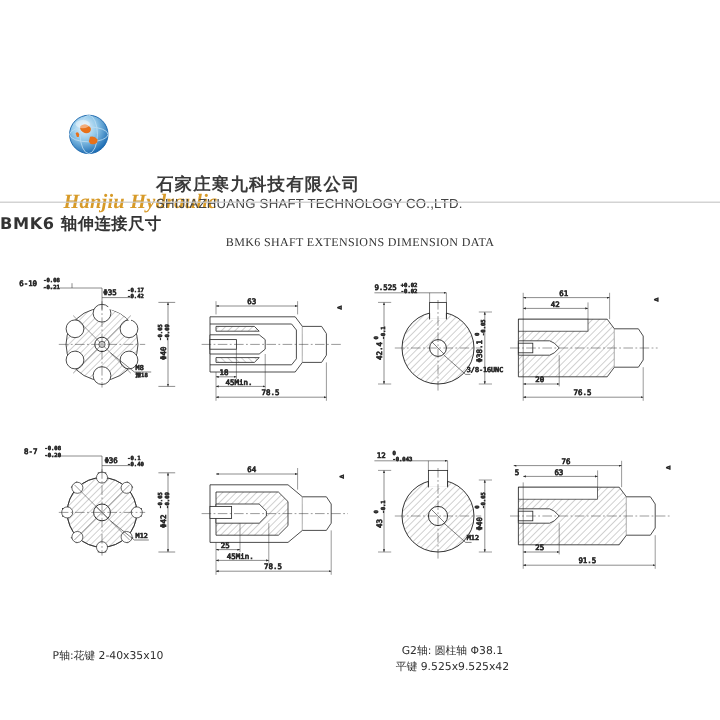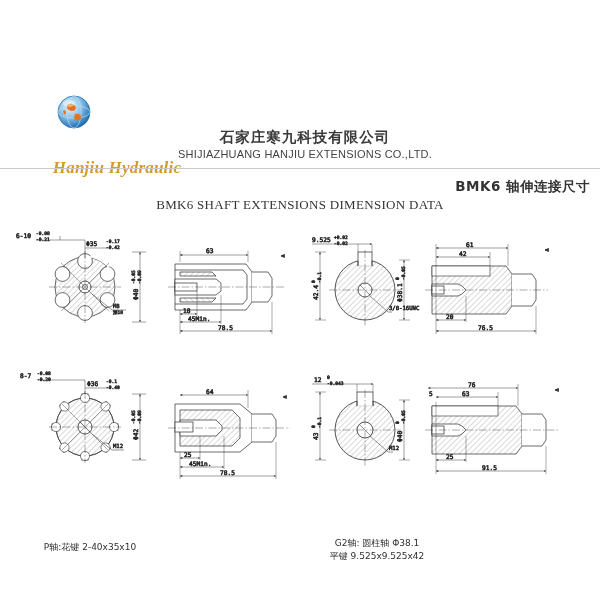--- a/index.html
+++ b/index.html
@@ -18,41 +18,41 @@
   .globe{position:absolute;left:32px;top:0px;width:40px;height:40px;}
   .brand{
     position:absolute;left:0px;top:42px;width:190px;
     text-align:center;
     font-family:Liberation Serif, serif;
     font-weight:bold;font-style:italic;
     font-size:17px;letter-spacing:.2px;
     color:#d79a28;
     margin-top:24px;
   }
-  .company{position:absolute;left:130px;top:128px;width:350px;text-align:center;}
+  .company{position:absolute;left:130px;top:144px;width:350px;}
   .company .cn{
     font-family:"DejaVu Sans", sans-serif;
     font-size:14.5px;font-weight:bold;color:#3a3a3a;letter-spacing:1px;
   }
   .company .en{
     font-family:"Liberation Sans", sans-serif;
     font-size:11px;color:#444;letter-spacing:.2px;margin-top:1px;
   }
   .hr{position:absolute;left:0;top:168px;width:600px;height:1px;background:#c9c9c9;}
 
   
   .title-cn{
-    position:absolute;left:0;top:178px;width:590px;text-align:right;
+    position:absolute;left:0;top:178px;width:590px;text-align:left;
     font-family:"DejaVu Sans", sans-serif;
     font-size:13.5px;font-weight:bold;color:#333;letter-spacing:.5px;
   }
   .title-en{
     position:absolute;left:0;top:197px;width:600px;text-align:center;
     font-family:"Liberation Serif", serif;
-    font-size:13px;color:#333;letter-spacing:.3px;
+    font-size:10px;color:#333;letter-spacing:.3px;
   }
 
   
   #sheet{position:absolute;left:0px;top:222px;width:600px;height:290px;}
   #sheet svg{display:block;}
 
   .dimtxt{font-family:"DejaVu Sans Mono", monospace;font-size:6.2px;fill:#2b2b2b;}
   .dimtxt-s{font-family:"DejaVu Sans Mono", monospace;font-size:4.6px;fill:#2b2b2b;}
   .lbl{font-family:"DejaVu Sans Mono", monospace;font-size:5.6px;fill:#2b2b2b;}
 
@@ -84,21 +84,21 @@
         <path d="M21 22 q4-1 6 2 q1 3-2 4 q-4 1-5-2z" fill="#e8711a"></path>
         <path d="M9 19 q2-2 3 1 q0 3-2 2z" fill="#e8711a"></path>
         <ellipse cx="15" cy="11.5" rx="6" ry="3.4" fill="#ffffff" opacity="0.42"></ellipse>
       </svg>
     </div>
     <div class="brand">Hanjiu Hydraulic</div>
   </div>
 
   <div class="company">
     <div class="cn">石家庄寒九科技有限公司</div>
-    <div class="en">SHIJIAZHUANG HANJIU EXTENSIONS CO.,LTD.</div>
+    <div class="en">SHIJIAZHUANG SHAFT TECHNOLOGY CO.,LTD.</div>
   </div>
 
   <div class="hr"></div>
 
   <div class="title-cn">BMK6  轴伸连接尺寸</div>
   <div class="title-en">BMK6 SHAFT EXTENSIONS DIMENSION DATA</div>
 
   <div id="sheet">
   <svg width="600" height="290" viewBox="0 0 600 290">
     <defs>

